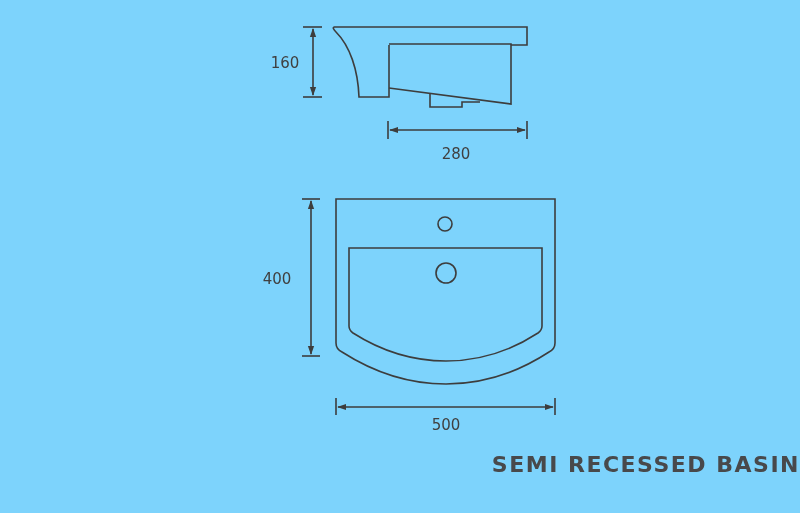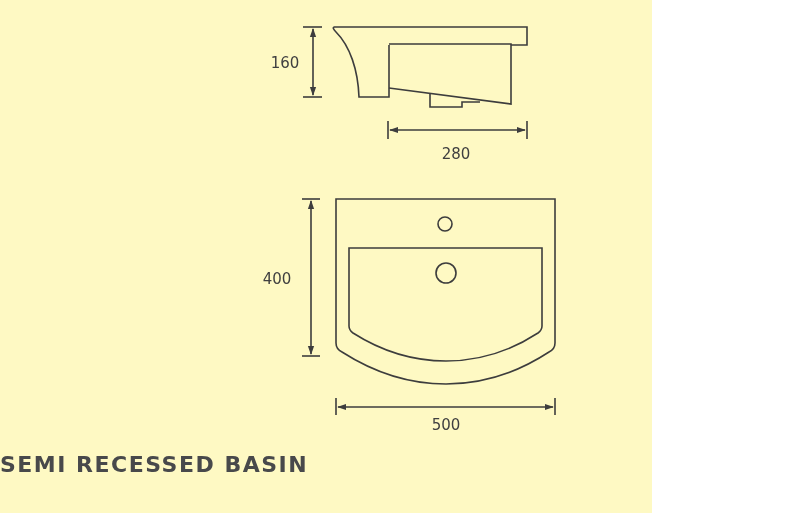--- a/index.html
+++ b/index.html
@@ -1,20 +1,20 @@
 <!DOCTYPE html>
 <html><head>
   <meta charset="utf-8">
   <style>
     html, body { margin: 0; padding: 0; background: #ffffff; }
-    .canvas { position: relative; width: 652px; height: 513px; overflow: hidden; background: #fef9c3; }
+    .canvas { position: relative; width: 800px; height: 513px; overflow: hidden; background: #7dd3fc; }
     svg.drawing { position: absolute; left: 0; top: 0; }
     .dim-label { font-family: "DejaVu Sans", sans-serif; font-size: 15px; fill: #404040; }
     .title {
-      position: absolute; left: 0; top: 452px; width: 800px; text-align: left;
+      position: absolute; left: 0; top: 452px; width: 800px; text-align: right;
       font-family: "DejaVu Sans", sans-serif; font-weight: bold; font-size: 22px;
       letter-spacing: 1.5px; color: #48494b;
     }
   </style>
 </head>
 <body>
 
 <div class="canvas">
   <svg class="drawing" width="800" height="513" viewBox="0 0 800 513">
     <defs>

